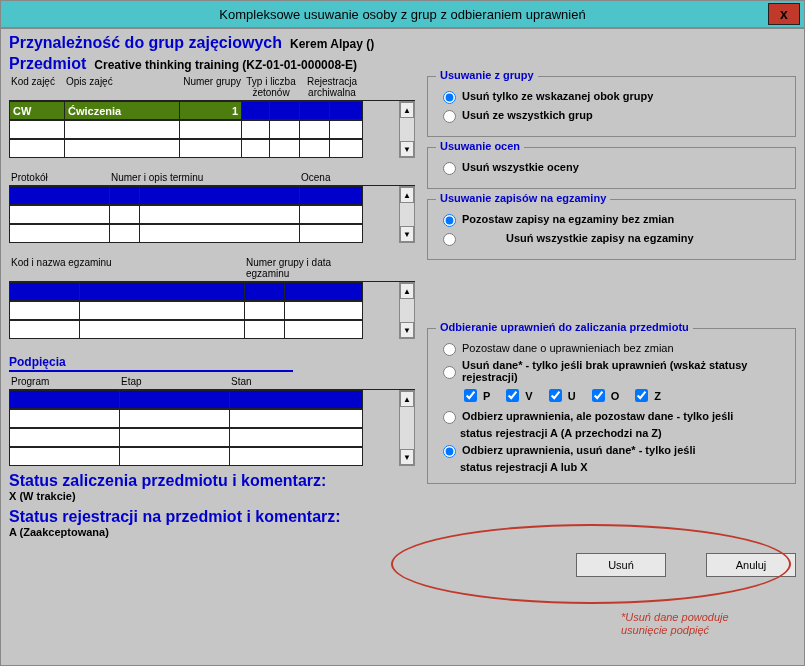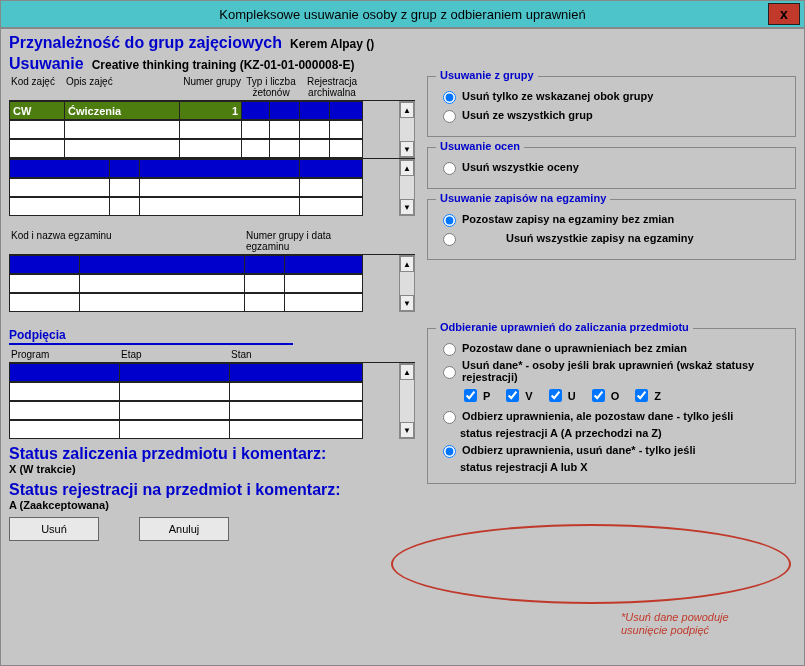--- a/index.html
+++ b/index.html
@@ -153,22 +153,22 @@
     width: 90px;
     height: 24px;
     background: #e8e8e8;
     border: 1px solid #666;
     font-size: 11px;
     cursor: pointer;
   }
   .btn-row {
     display: flex;
     gap: 40px;
-    justify-content: flex-start;
-    margin-top: 6px;
+    justify-content: flex-end;
+    margin-top: 15px;
   }
 
   .red-ellipse {
     position: absolute;
     border: 2px solid #c0392b;
     border-radius: 50%;
     pointer-events: none;
   }
   .red-note {
     position: absolute;
@@ -192,21 +192,21 @@
     </div>
   </div>
 
   <div class="client">
 
     <div class="row">
       <span class="blue-label">Przynależność do grup zajęciowych</span>
       <span style="margin-left:8px;font-weight:bold;font-size:12px;">Kerem Alpay ()</span>
     </div>
     <div class="row">
-      <span class="blue-label lbl">Usuwanie</span>
+      <span class="blue-label lbl">Przedmiot</span>
       <span style="margin-left:8px;font-weight:bold;font-size:12px;">Creative thinking training (KZ-01-01-000008-E)</span>
     </div>
 
     <div class="main-columns">
 
       <div class="left-col">
 
         <div class="tbl-head">
           <div style="width:55px;">Kod zajęć</div>
           <div style="width:115px;">Opis zajęć</div>
@@ -245,20 +245,25 @@
                 <div class="cell" style="width:30px;"></div>
                 <div class="cell" style="width:34px;"></div>
             </div>
           </div>
           <div class="scrollbar">
             <div class="sb-btn">▲</div>
             <div class="sb-btn">▼</div>
           </div>
         </div>
 
+        <div class="tbl-head" style="margin-top:14px;">
+          <div style="width:100px;">Protokół</div>
+          <div style="width:190px;">Numer i opis terminu</div>
+          <div style="width:64px;">Ocena</div>
+        </div>
         <div class="grid">
           <div class="grid-rows">
             <div class="grid-row">
               <div class="cell blue-plain" style="width:100px;"></div>
               <div class="cell blue-plain" style="width:30px;"></div>
               <div class="cell blue-plain" style="width:160px;"></div>
               <div class="cell blue-plain" style="width:64px;"></div>
             </div>
             <div class="grid-row">
               <div class="cell" style="width:100px;"></div>
@@ -386,25 +391,25 @@
           <div class="radio-row">
             <input type="radio" name="g3" style="">
             <span style="font-weight:bold;padding-left:44px;">Usuń wszystkie zapisy na egzaminy</span>
           </div>
         </div>
 
         <div class="group-box" style="margin-top:68px;">
           <span class="legend">Odbieranie uprawnień do zaliczania przedmiotu</span>
           <div class="radio-row">
             <input type="radio" name="g4" style="">
-            <span style="font-weight:bold;">Pozostaw dane o uprawnieniach bez zmian</span>
+            <span style="font-weight:normal;">Pozostaw dane o uprawnieniach bez zmian</span>
           </div>
           <div class="radio-row">
             <input type="radio" name="g4" style="">
-            <span style="font-weight:bold;">Usuń dane* - osoby jeśli brak uprawnień (wskaż statusy rejestracji)</span>
+            <span style="font-weight:bold;">Usuń dane* - tylko jeśli brak uprawnień (wskaż statusy rejestracji)</span>
           </div>
           <div class="check-row indent">
             <input type="checkbox" checked="" style="">
               <label>P</label>
             <input type="checkbox" checked="" style="">
               <label>V</label>
             <input type="checkbox" checked="" style="">
               <label>U</label>
             <input type="checkbox" checked="" style="">
               <label>O</label>

